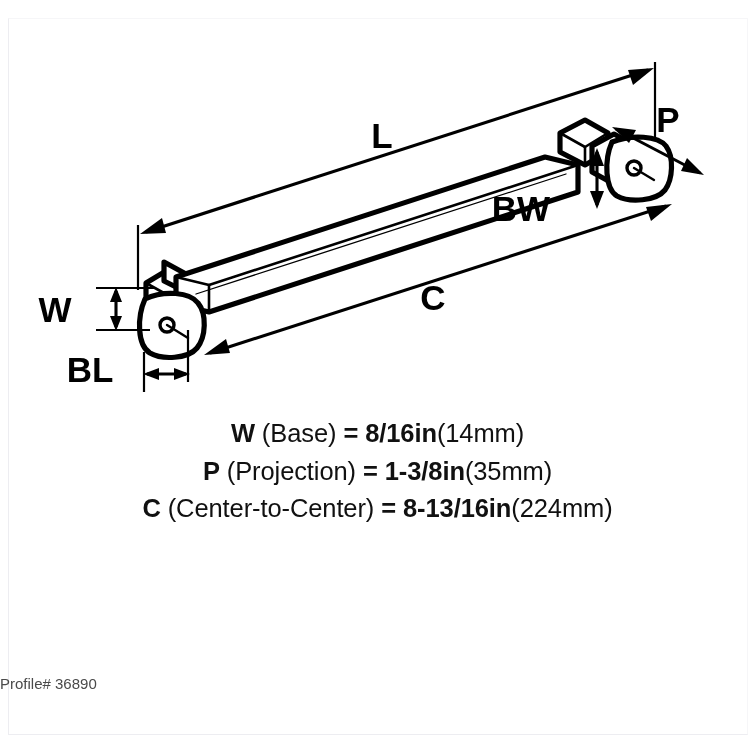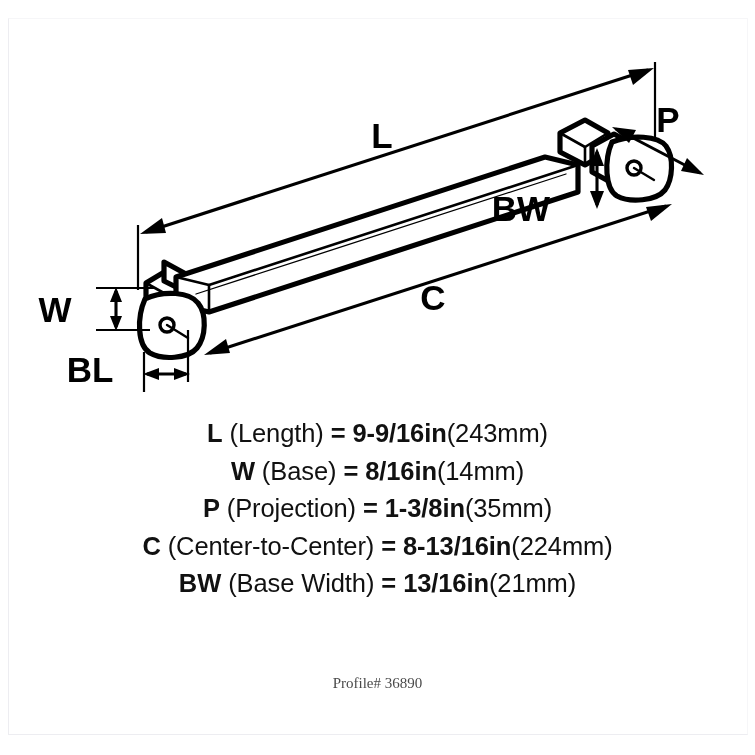--- a/index.html
+++ b/index.html
@@ -72,24 +72,22 @@
     font-weight: bold;
   }
   .spec-line .metric {
     font-weight: normal;
   }
   #profile-number {
     position: absolute;
     left: 0;
     top: 675px;
     width: 755px;
-    text-align: center;
     font-size: 15px;
     color: #4a4a4a;
-    font-family: Liberation Serif, serif;
   }
   
   .outline {
     fill: #ffffff;
     stroke: #000000;
     stroke-width: 5.2;
     stroke-linejoin: round;
     stroke-linecap: round;
   }
   .outline-thin {
@@ -259,47 +257,35 @@
       <text class="dim-label" x="382" y="148" text-anchor="middle">L</text>
       <text class="dim-label" x="668" y="132" text-anchor="middle">P</text>
       <text class="dim-label" x="521" y="221" text-anchor="middle">BW</text>
       <text class="dim-label" x="433" y="310" text-anchor="middle">C</text>
       <text class="dim-label" x="55" y="322" text-anchor="middle">W</text>
       <text class="dim-label" x="90" y="382" text-anchor="middle">BL</text>
     </svg>
   </div>
 
   <div id="spec-list">
-    <div class="spec-line">
-      <span class="code">L</span>
-      <span class="desc">(Length)</span>
-      <span class="eq">=</span>
-      <span class="val">9-9/16in</span><span class="metric">(243mm)</span>
-    </div>
     <div class="spec-line">
       <span class="code">W</span>
       <span class="desc">(Base)</span>
       <span class="eq">=</span>
       <span class="val">8/16in</span><span class="metric">(14mm)</span>
     </div>
     <div class="spec-line">
       <span class="code">P</span>
       <span class="desc">(Projection)</span>
       <span class="eq">=</span>
       <span class="val">1-3/8in</span><span class="metric">(35mm)</span>
     </div>
     <div class="spec-line">
       <span class="code">C</span>
       <span class="desc">(Center-to-Center)</span>
       <span class="eq">=</span>
       <span class="val">8-13/16in</span><span class="metric">(224mm)</span>
     </div>
-    <div class="spec-line">
-      <span class="code">BW</span>
-      <span class="desc">(Base Width)</span>
-      <span class="eq">=</span>
-      <span class="val">13/16in</span><span class="metric">(21mm)</span>
-    </div>
   </div>
 
   <div id="profile-number">Profile# 36890</div>
 
 </div>
 
 </body></html>

